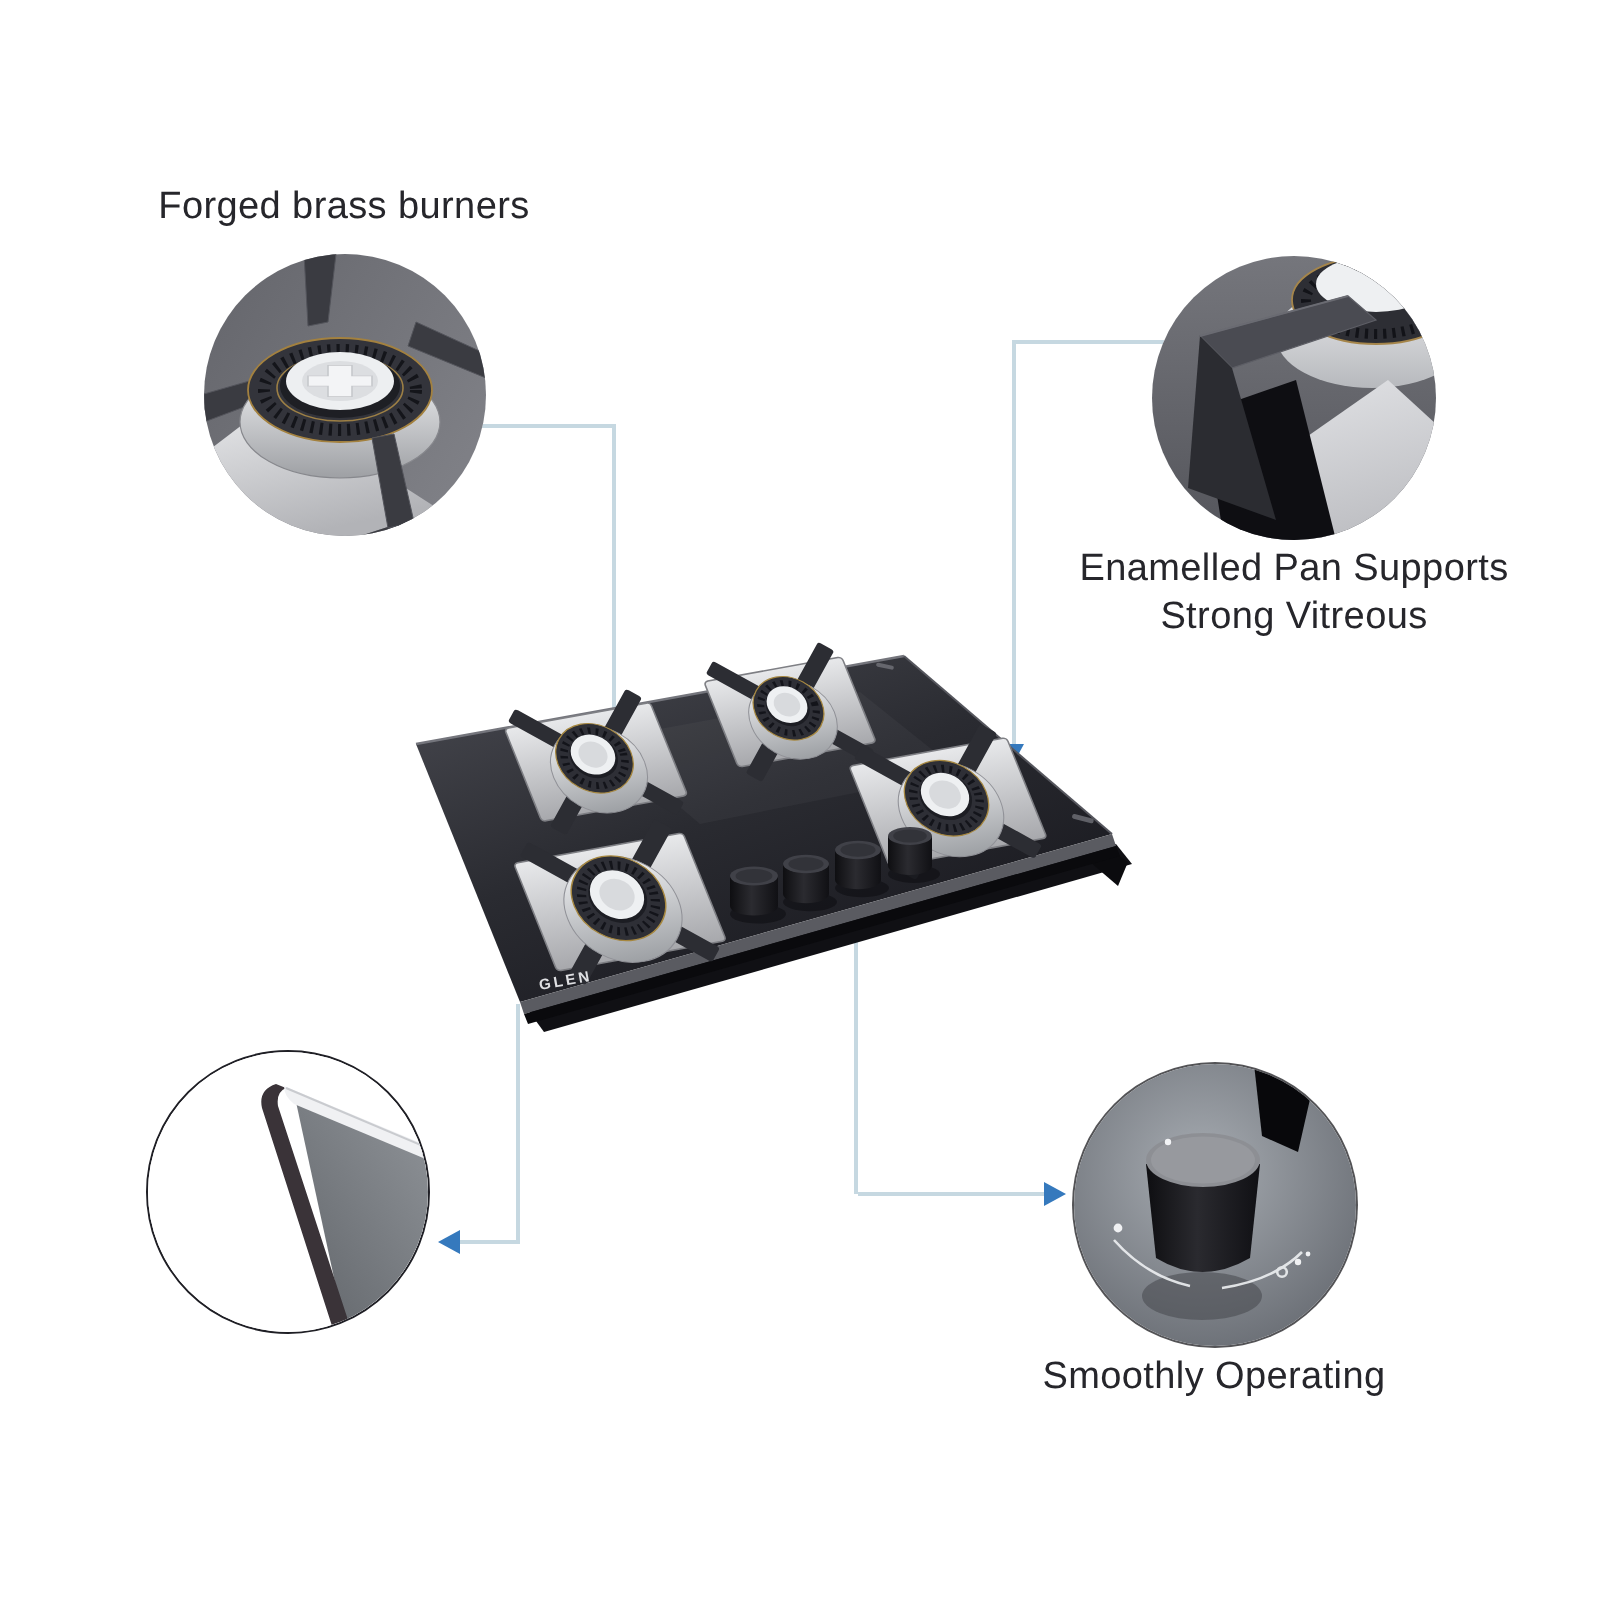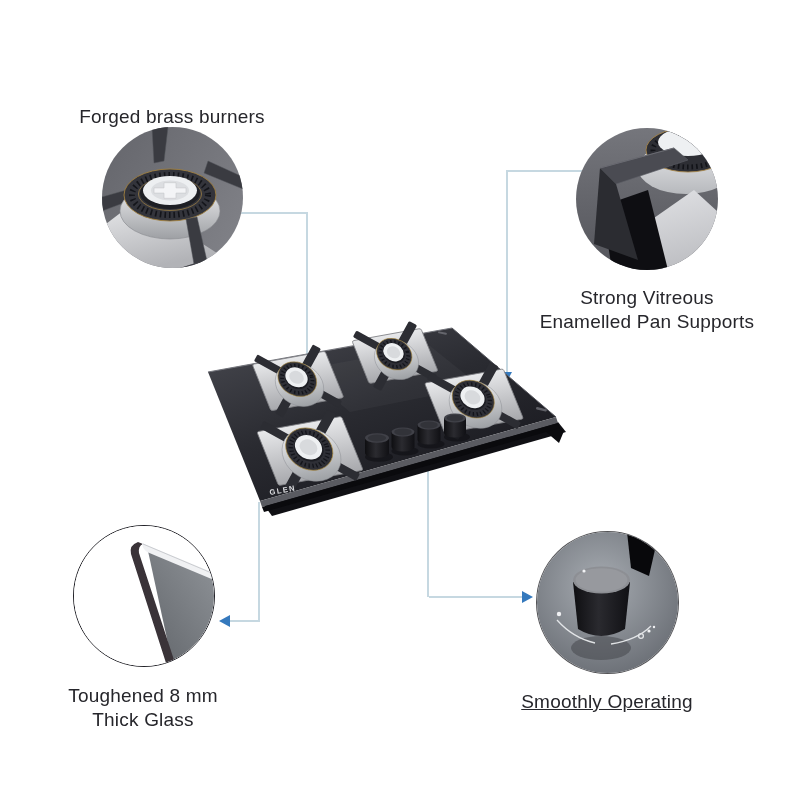--- a/index.html
+++ b/index.html
@@ -2,21 +2,21 @@
 <html><head>
 <meta charset="utf-8">
 <style>
   html,body{margin:0;padding:0;background:#ffffff;}
   #stage{
     position:relative;width:800px;height:800px;background:#ffffff;overflow:hidden;
     font-family:"Liberation Sans", sans-serif;color:#26262b;
   }
   .callout-label{
     position:absolute;text-align:center;font-size:19px;line-height:23.5px;
-    color:#26262b;letter-spacing:.2px;font-weight:500;margin-top:13px;
+    color:#26262b;letter-spacing:.2px;font-weight:500;
   }
   .callout-circle{
     position:absolute;border-radius:50%;overflow:hidden;background:#fff;
   }
   .callout-circle svg{display:block;width:100%;height:100%;}
   .ring{border:1.5px solid #1f1f25;}
   .thinring{border:1px solid rgba(25,25,30,.75);}
   .cline{position:absolute;background:#c6d8e1;}
   .arrow{position:absolute;width:0;height:0;}
   .arrow-down{border-left:6px solid transparent;border-right:6px solid transparent;border-top:11px solid #3579bd;}
@@ -27,30 +27,26 @@
 </head>
 <body>
 
 <div id="stage">
 
   <div class="callout-label" style="left:22px;top:92px;width:300px;">
     <span>Forged brass burners</span>
   </div>
 
   <div class="callout-label" style="left:497px;top:273px;width:300px;">
+    <div>Enamelled Pan Supports</div>
     <div>Strong Vitreous</div>
-    <div>Enamelled Pan Supports</div>
-  </div>
-
-  <div class="callout-label" style="left:0px;top:671px;width:286px;">
-    <div>Toughened 8 mm</div>
-    <div>Thick Glass</div>
-  </div>
-
-  <div class="callout-label" style="left:457px;top:677px;width:300px;text-decoration:underline;">
+  </div>
+
+
+  <div class="callout-label" style="left:457px;top:677px;width:300px;">
     <div>Smoothly Operating</div>
   </div>
 
   <div class="cline" style="left:240px;top:212px;width:68px;height:2px;"></div>
   <div class="cline" style="left:306px;top:212px;width:2px;height:212px;"></div>
   <div class="arrow arrow-down" style="left:301px;top:424px;"></div>
 
   <div class="cline" style="left:507px;top:170px;width:75px;height:2px;"></div>
   <div class="cline" style="left:506px;top:170px;width:2px;height:202px;"></div>
   <div class="arrow arrow-down" style="left:500px;top:372px;"></div>

